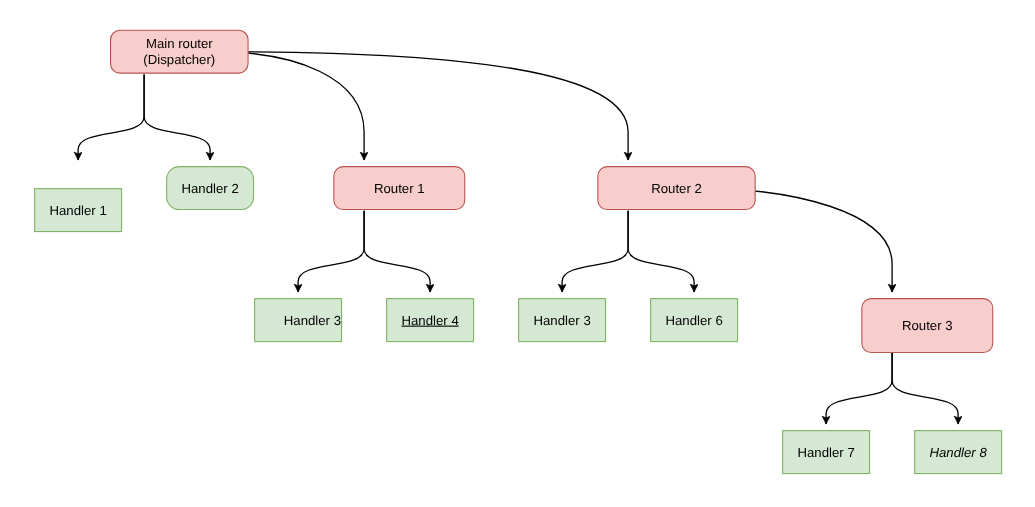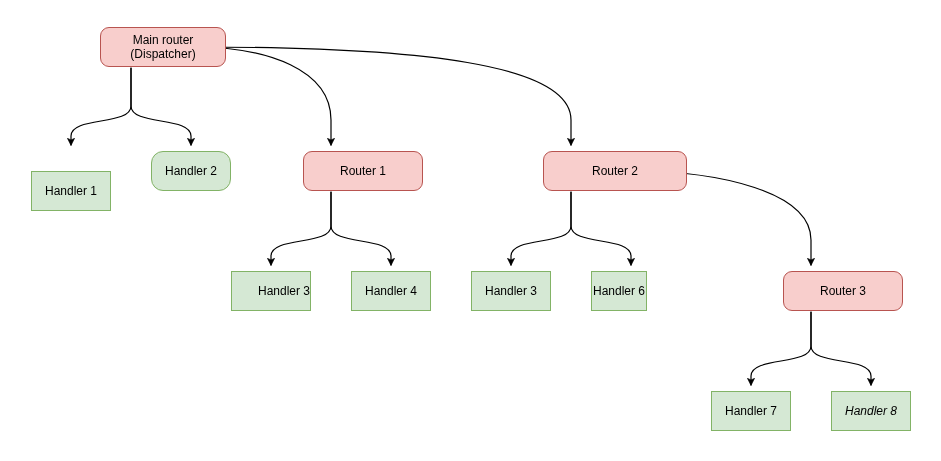--- a/index.html
+++ b/index.html
@@ -83,21 +83,21 @@
   </svg>
 
   <div id="nodes-group">
       <div class="node router" style="left: 68px; top: 27px; width: 126px; height: 40px;"><span class="node-label">Main router
 (Dispatcher)</span></div>
       <div class="node handler" style="left: 31px; top: 151px; width: 80px; height: 40px; margin-top: 20px;"><span class="node-label">Handler 1</span></div>
       <div class="node handler" style="left: 151px; top: 151px; width: 80px; height: 40px; border-radius: 12px;"><span class="node-label">Handler 2</span></div>
       <div class="node router" style="left: 271px; top: 151px; width: 120px; height: 40px;"><span class="node-label">Router 1</span></div>
       <div class="node router" style="left: 511px; top: 151px; width: 144px; height: 40px;"><span class="node-label">Router 2</span></div>
       <div class="node handler" style="left: 231px; top: 271px; width: 80px; height: 40px; justify-content: flex-end;"><span class="node-label">Handler 3</span></div>
-      <div class="node handler" style="left: 351px; top: 271px; width: 80px; height: 40px;"><span class="node-label">Handler 4</span></div>
+      <div class="node handler" style="left: 351px; top: 271px; width: 80px; height: 40px; text-decoration: underline;"><span class="node-label">Handler 4</span></div>
       <div class="node handler" style="left: 471px; top: 271px; width: 80px; height: 40px;"><span class="node-label">Handler 3</span></div>
-      <div class="node handler" style="left: 591px; top: 271px; width: 56px; height: 40px;"><span class="node-label">Handler 6</span></div>
-      <div class="node router" style="left: 751px; top: 271px; width: 120px; height: 40px;"><span class="node-label">Router 3</span></div>
+      <div class="node handler" style="left: 591px; top: 271px; width: 80px; height: 40px;"><span class="node-label">Handler 6</span></div>
+      <div class="node router" style="left: 751px; top: 271px; width: 120px; height: 50px;"><span class="node-label">Router 3</span></div>
       <div class="node handler" style="left: 711px; top: 391px; width: 80px; height: 40px;"><span class="node-label">Handler 7</span></div>
       <div class="node handler" style="left: 831px; top: 391px; width: 80px; height: 40px; font-style: italic;"><span class="node-label">Handler 8</span></div>
     </div>
 
 </div>
 
 </body></html>

